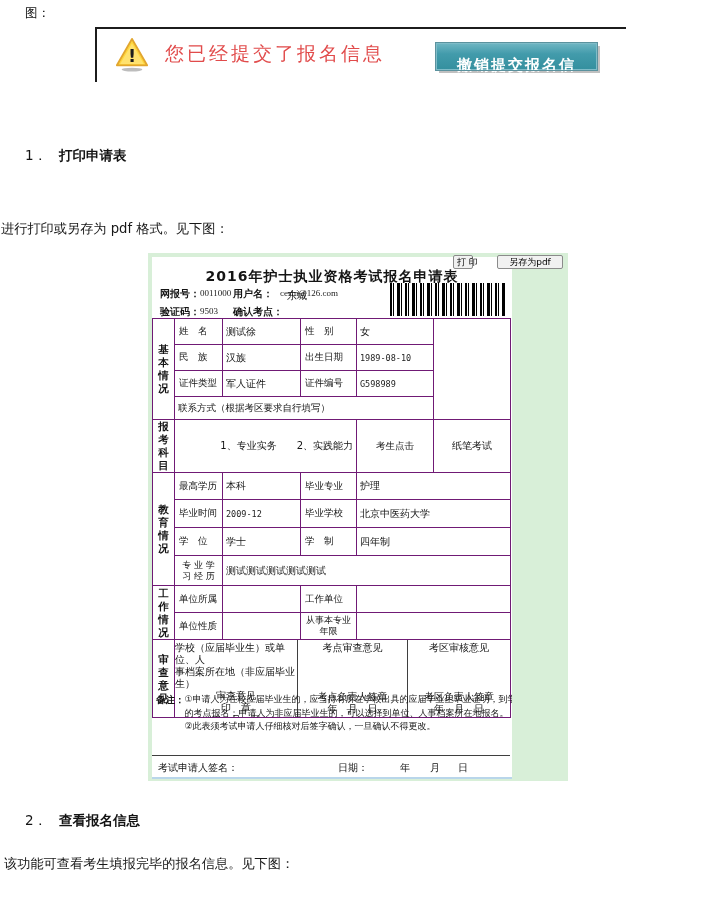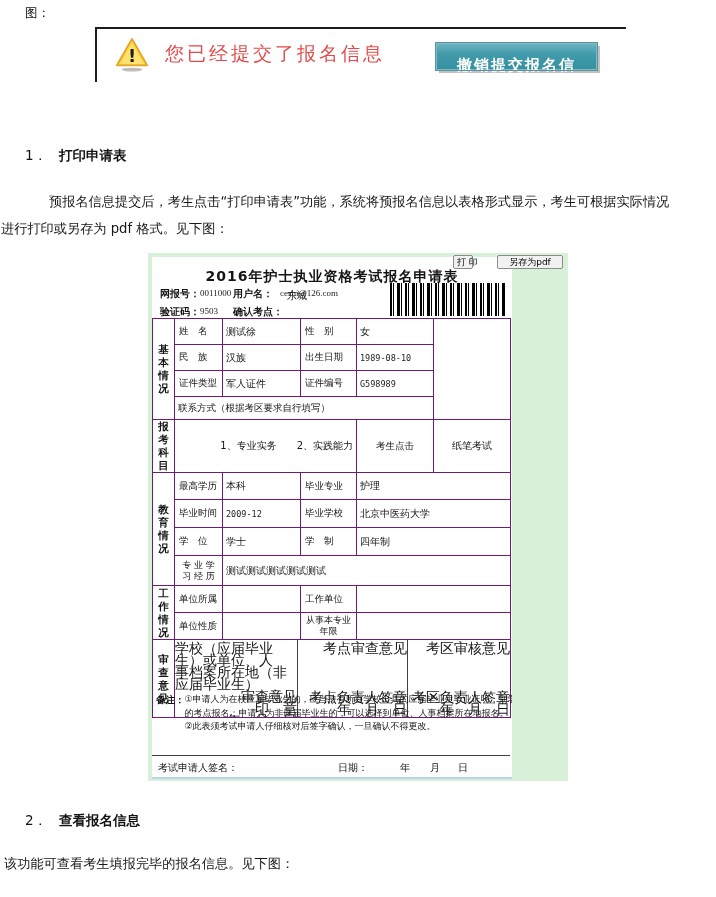--- a/index.html
+++ b/index.html
@@ -65,22 +65,22 @@
   .subj {padding-left:16px !important;text-align:right;}
   .contact {font-size:9.5px; white-space:nowrap;}
   tr.h23{height:23px} tr.h26{height:26px} tr.h27{height:27px} tr.h28{height:28px}
   tr.h30{height:30px} tr.h77{height:77px}
 
   .photo-cell {padding:0 !important;}
   .photo {position:relative; width:100%; height:100%; background:#cbcbcb;}
   .photo svg {position:absolute; left:0; top:0; width:100%; height:100%;}
 
   .rev {display:flex; width:100%; height:77px;}
-  .rev > div {display:flex; flex-direction:column; align-items:flex-end;
-              font-size:14px; line-height:12px; padding:2px 0; box-sizing:border-box;}
+  .rev > div {display:flex; flex-direction:column; align-items:center;
+              font-size:10px; line-height:12px; padding:2px 0; box-sizing:border-box;}
   .rev-a {width:123px; border-right:1px solid #3f3f3f;}
   .rev-b {width:110px; border-right:1px solid #3f3f3f;}
   .rev-c {flex:1;}
   .spacer {flex:1;}
   .rev-cell {padding:0 !important;}
 
   .notes {position:absolute; left:0; top:433px; width:358px; display:flex;
           font-size:9px; line-height:13.5px;}
   .notes-label {font-weight:bold; font-size:9.5px; padding:3px 0 0 4px; white-space:nowrap;}
   .notes-body {padding-top:3px; white-space:nowrap;}
@@ -107,21 +107,20 @@
         <text x="18" y="27" text-anchor="middle" font-size="19" font-weight="bold" fill="#1d1d1d">!</text>
       </svg>
     </div>
     <div class="alert-msg">您已经提交了报名信息</div>
     <button class="teal-btn">撤销提交报名信息</button>
   </div>
 
   <div class="sec-h h1pos">
     <span class="num">1．</span><span class="ttl">打印申请表</span>
   </div>
-  <div class="para p1a">预报名信息提交后，考生点击“打印申请表”功能，系统将预报名信息以表格形式显示，考生可根据实际情况</div>
   <div class="para p1b">进行打印或另存为 pdf 格式。见下图：</div>
 
   <div class="form-panel">
     <div class="form-white">
       <div class="form-title">2016年护士执业资格考试报名申请表</div>
 
       <span class="m-label" style="left:8px; top:30px;">网报号：</span>
       <span class="m-val" style="left:48px; top:31px;">0011000</span>
       <span class="m-label" style="left:81px; top:30px;">用户名：</span>
       <span class="m-val" style="left:128px; top:31px;">ceshi@126.com</span>

